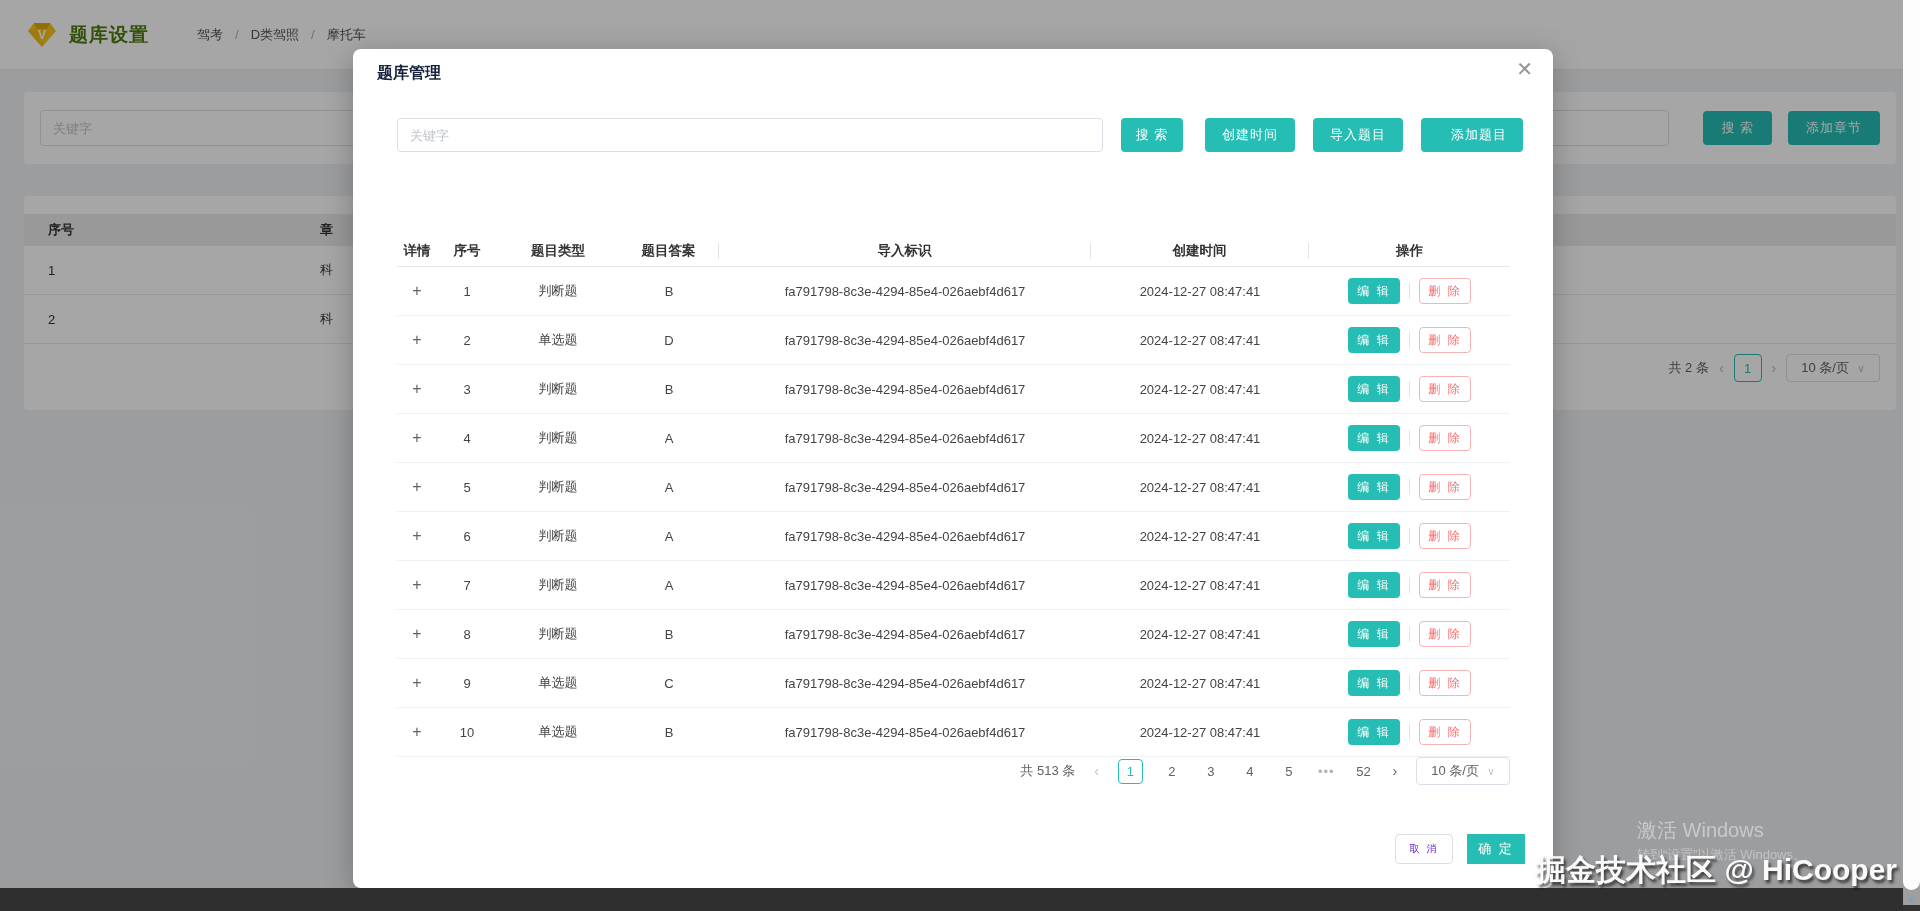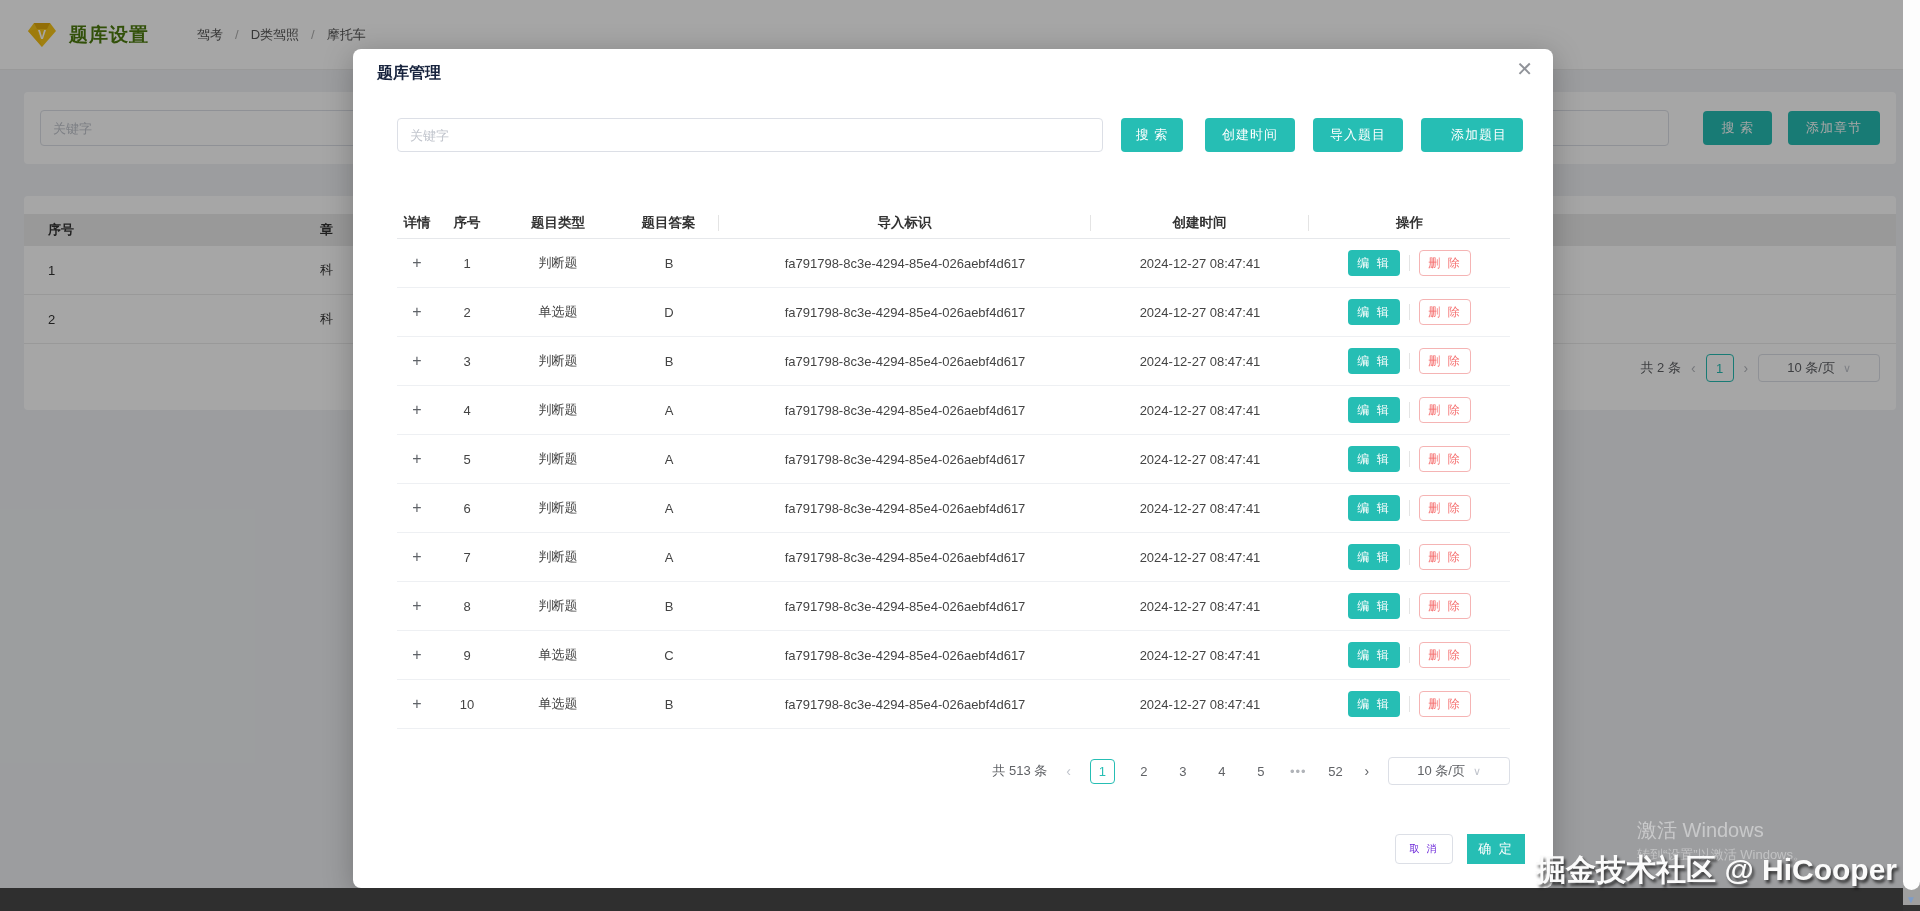--- a/index.html
+++ b/index.html
@@ -31,42 +31,42 @@
     display:flex; align-items:center; font-weight:bold; color:#333; }
   .bg-row { position:absolute; left:0; width:100%; height:49px; display:flex; align-items:center;
     border-bottom:1px solid #ebebeb; color:#333; }
   .bg-c1 { padding-left:24px; width:296px; }
   .bg-pager { position:absolute; right:16px; top:158px; display:flex; align-items:center; gap:10px;
     color:#606266; font-size:13px; }
   .pg-arrow { color:#b4b7bd; font-size:14px; cursor:pointer; }
   .pg-box { width:28px; height:28px; border:1px solid #26beb4; color:#26beb4; border-radius:4px;
     display:flex; align-items:center; justify-content:center; background:#fff; cursor:pointer; }
   .pg-size { height:28px; border:1px solid #dcdfe6; border-radius:4px; display:flex; align-items:center;
-    gap:8px; padding:0 28px; color:#606266; background:#fff; cursor:pointer; }
+    gap:8px; padding:0 14px; color:#606266; background:#fff; cursor:pointer; }
   .pg-size .caret { color:#c0c4cc; font-size:11px; }
 
   
   .overlay { position:absolute; left:0; top:0; width:1920px; height:911px; background:rgba(0,0,0,0.35); }
 
   
   .modal { position:absolute; left:353px; top:49px; width:1200px; height:839px; background:#fff;
     border-radius:8px; box-shadow:0 6px 30px rgba(0,0,0,0.25); }
   .modal-title { position:absolute; left:24px; top:14px; font-size:16px; font-weight:600; color:#17233d; }
   .modal-close { position:absolute; right:20px; top:10px; font-size:20px; color:#909399; cursor:pointer;
     line-height:1; }
   .m-search { position:absolute; left:44px; top:69px; width:706px; height:34px; }
   .m-btns { position:absolute; left:768px; top:69px; height:34px; display:flex; }
   .m-btns .btn { height:34px; }
   .m-btn-search { width:62px; margin-right:22px; }
   .m-btn-tpl { width:90px; margin-right:18px; }
   .m-btn-import { width:90px; margin-right:18px; }
   .m-btn-add { width:102px;padding-left:32px; }
 
   
-  .m-table { position:absolute; left:44px; top:158px; width:1113px; }
+  .m-table { position:absolute; left:44px; top:186px; width:1113px; }
   .m-thead { display:flex; height:32px; align-items:center; border-bottom:1px solid #e6e8eb;
     font-weight:bold; color:#333; font-size:13.5px; }
   .m-thead .cell { display:flex; align-items:center; justify-content:center; height:16px; }
   .m-thead .cell.divr { border-right:1px solid #e4e4e4; }
   .m-row { display:flex; height:49px; align-items:center; border-bottom:1px solid #eef0f3; color:#444; }
   .cell { text-align:center; }
   .c0 { width:40px; } .c1 { width:60px; } .c2 { width:122px; } .c3 { width:100px; }
   .c4 { width:372px; } .c5 { width:218px; } .c6 { width:201px; }
   .m-row .cell { display:flex; align-items:center; justify-content:center; }
   .expand { color:#5f6368; font-size:16px; cursor:pointer; line-height:1; }

